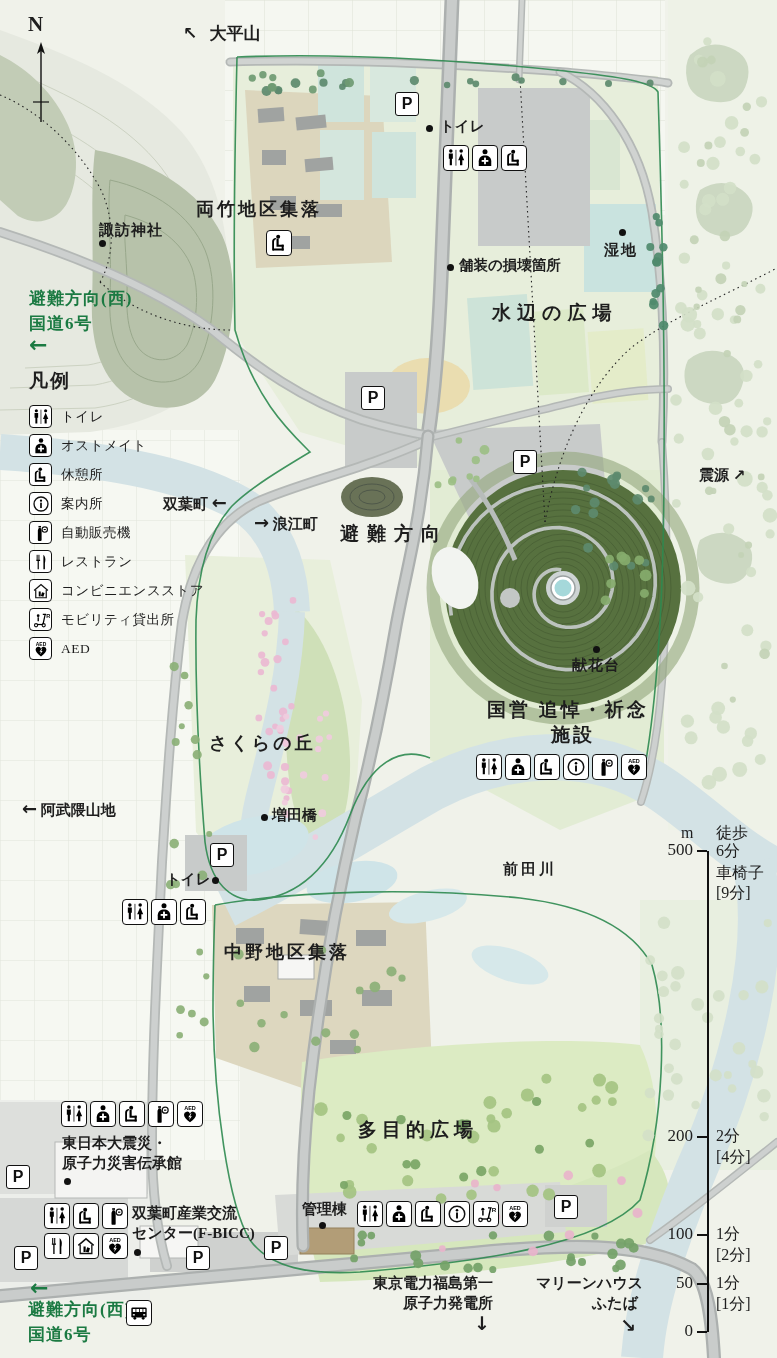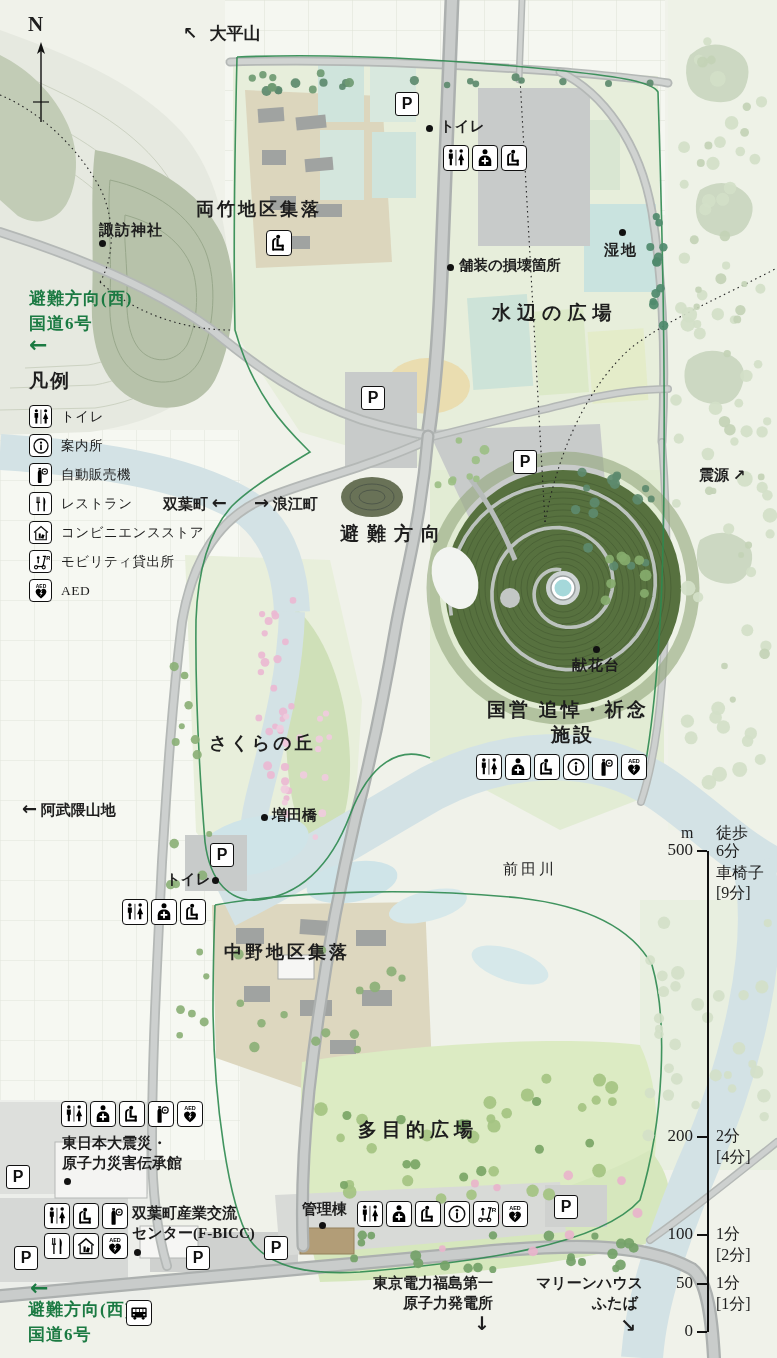--- a/index.html
+++ b/index.html
@@ -638,20 +638,36 @@
         <span class="licon">
           <svg viewBox="0 0 24 24">
             <use href="#sym-toilet"></use>
           </svg>
         </span>
         <span class="ltext">トイレ</span>
       </div>
     <div class="lrow">
         <span class="licon">
           <svg viewBox="0 0 24 24">
+            <use href="#sym-ostomate"></use>
+          </svg>
+        </span>
+        <span class="ltext">オストメイト</span>
+      </div>
+    <div class="lrow">
+        <span class="licon">
+          <svg viewBox="0 0 24 24">
+            <use href="#sym-rest"></use>
+          </svg>
+        </span>
+        <span class="ltext">休憩所</span>
+      </div>
+    <div class="lrow">
+        <span class="licon">
+          <svg viewBox="0 0 24 24">
             <use href="#sym-info"></use>
           </svg>
         </span>
         <span class="ltext">案内所</span>
       </div>
     <div class="lrow">
         <span class="licon">
           <svg viewBox="0 0 24 24">
             <use href="#sym-vending"></use>
           </svg>
@@ -730,21 +746,21 @@
 
   <div class="ov" style="left:699px;top:466px;font-size:15px;font-weight:bold;">
     <span>震源</span>
     <span class="arr">↗</span>
   </div>
 
   <div class="ov" style="left:163px;top:492px;font-size:15px;font-weight:bold;">
     <span>双葉町</span>
     <span class="arr" style="font-size:18px;">←</span>
   </div>
-  <div class="ov" style="left:254px;top:492px;font-size:15px;font-weight:bold;">
+  <div class="ov" style="left:254px;top:512px;font-size:15px;font-weight:bold;">
     <span class="arr" style="font-size:18px;">→</span>
     <span>浪江町</span>
   </div>
   <div class="ov big" style="left:340px;top:521px;letter-spacing:8px;">避難方向</div>
 
   <div class="pmark" style="left:361px;top:386px;">P</div>
   <div class="pmark" style="left:513px;top:450px;">P</div>
 
   <div class="dot" style="left:593px;top:646px;"></div>
   <div class="ov" style="left:572px;top:656px;font-size:15px;font-weight:bold;letter-spacing:1px;">献花台</div>
@@ -804,21 +820,21 @@
           <use href="#sym-ostomate"></use>
         </svg>
       </span>
       <span class="micon">
         <svg viewBox="0 0 24 24">
           <use href="#sym-rest"></use>
         </svg>
       </span>
     </div>
 
-  <div class="ov" style="left:503px;top:860px;font-size:15px;font-weight:normal;letter-spacing:3px;">前田川</div>
+  <div class="ov" style="left:503px;top:860px;font-size:15px;font-weight:bold;letter-spacing:3px;">前田川</div>
   <div class="ov med" style="left:224px;top:940px;">中野地区集落</div>
   <div class="ov big" style="left:358px;top:1117px;letter-spacing:5px;">多目的広場</div>
 
   <div class="irow" style="left:61px;top:1101px;">
       <span class="micon">
         <svg viewBox="0 0 24 24">
           <use href="#sym-toilet"></use>
         </svg>
       </span>
       <span class="micon">

